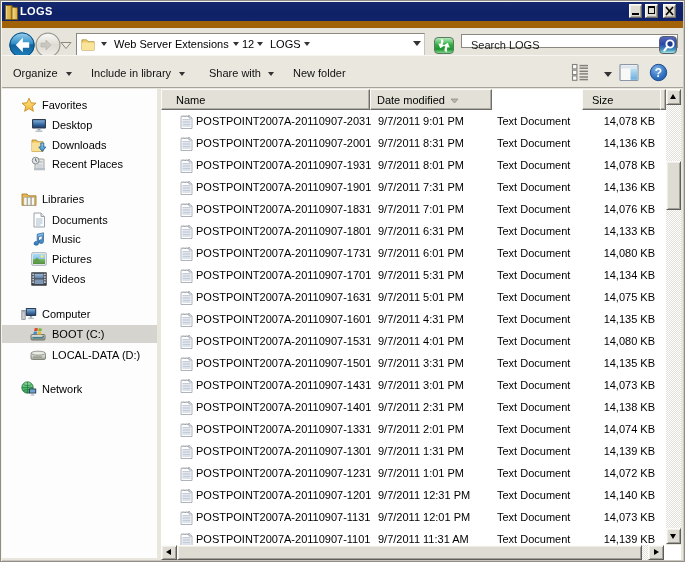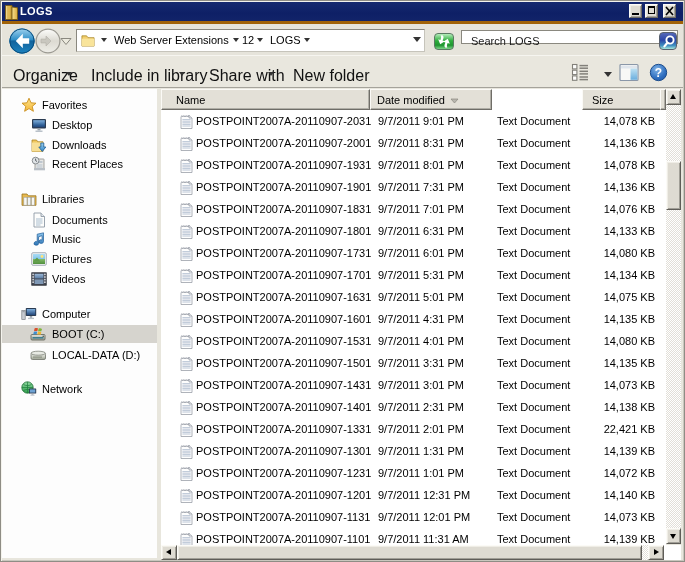--- a/index.html
+++ b/index.html
@@ -4,28 +4,28 @@
 body{font-family:"Liberation Sans",sans-serif;font-size:11px;color:#000;width:685px;height:562px;overflow:hidden}
 #win{position:relative;width:685px;height:562px;background:#e8e6dd;overflow:hidden}
 .abs{position:absolute}
 
 #frame{left:0;top:0;width:685px;height:562px;border:1px solid #8f8d85;box-shadow:inset 1px 1px 0 #f4f3ed, inset -1px -1px 0 #c9c7be;z-index:50;pointer-events:none}
 
 #title{left:2px;top:2px;width:681px;height:19px;background:linear-gradient(#16296f,#0e2066 60%,#122469);}
 #title .txt{position:absolute;left:18px;top:3px;color:#fff;font-weight:bold;font-size:11px;letter-spacing:.4px}
 .capbtn{position:absolute;top:2px;width:13px;height:14px;background:#dedbd2;border:1px solid;border-color:#fcfbf7 #6e6c66 #6e6c66 #fcfbf7;box-shadow:inset 1px 1px 0 #efede6, inset -1px -1px 0 #a7a49c;}
 
-#nav{left:2px;top:21px;width:681px;height:34px;background:#e6e4db;border-top:3px solid #a16207}
+#nav{left:2px;top:21px;width:681px;height:34px;background:#e6e4db;border-top:7px solid #a16207}
 #addr{position:absolute;left:74px;top:5px;width:349px;height:23px;background:#fff;border:1px solid #8a887f;border-bottom-color:#c6c4bb;border-right-color:#c6c4bb}
 #addr .bc{position:absolute;top:4px;font-size:11px;white-space:nowrap}
 #search{position:absolute;left:459px;top:6px;width:217px;height:14px;background:#fff;border:1px solid #8a887f}
 #search .ph{position:absolute;left:9px;top:4px;color:#1a1a1a}
 
 #tool{left:2px;top:55px;width:681px;height:33px;background:#e9e7de;border-top:1px solid #f6f5f0;border-bottom:1px solid #a5a39b}
-#tool .ti{position:absolute;top:11px;font-size:16px;color:#111;white-space:nowrap}
+#tool .ti{position:absolute;top:11px;font-size:11px;color:#111;white-space:nowrap}
 .dda{display:inline-block;width:0;height:0;border-left:3.5px solid transparent;border-right:3.5px solid transparent;border-top:4px solid #333;vertical-align:2px;margin-left:5px}
 
 #sidebar{left:2px;top:89px;width:155px;height:469px;background:#fdfdfd}
 .sitem{position:absolute;white-space:nowrap;font-size:11px;color:#000}
 .sitem svg{position:absolute}
 #selrow{position:absolute;left:0;width:159px;height:18px;background:#d6d4ce}
 #splitter{left:157px;top:89px;width:4px;height:469px;background:#e8e6dd}
 #list{left:161px;top:89px;width:505px;height:469px;background:#fff}
 
 .hcell{position:absolute;top:0;height:21px;background:#e3e0d7;border-top:1px solid #fbfaf6;border-left:1px solid #fbfaf6;border-right:1px solid #6f6d67;border-bottom:1px solid #6f6d67;box-shadow:inset -1px -1px 0 #b0aea6}
@@ -679,21 +679,21 @@
             <line x1="2.4" y1="5.6" x2="10.6" y2="5.6"></line>
             <line x1="2.4" y1="7.2" x2="10.6" y2="7.2"></line>
             <line x1="2.4" y1="8.8" x2="10.6" y2="8.8"></line>
             <line x1="2.4" y1="10.4" x2="10.6" y2="10.4"></line>
             <line x1="2.4" y1="12" x2="10.6" y2="12"></line>
           </g>
         </svg>
         <span class="fname">POSTPOINT2007A-20110907-1331</span>
         <span class="fdate">9/7/2011 2:01 PM</span>
         <span class="ftype">Text Document</span>
-        <span class="fsize">22,421 KB</span>
+        <span class="fsize">14,074 KB</span>
       </div>
 <div class="frow" style="top:352px">
         <svg class="ficon" width="13" height="15" viewBox="0 0 13 15">
           <path d="M1 3 L1.8 1.6 L2.6 3 L3.4 1.6 L4.2 3 L5 1.6 L5.8 3 L6.6 1.6 L7.4 3 L8.2 1.6 L9 3 L9 1 L12 4 L12 14.5 L1 14.5 Z" fill="#fdfdfd" stroke="#9aa0a8" stroke-width="0.8"></path>
           <path d="M9 1 L9 4 L12 4" fill="#e8eaec" stroke="#9aa0a8" stroke-width="0.8"></path>
           <g stroke="#aab8cc" stroke-width="0.8">
             <line x1="2.4" y1="5.6" x2="10.6" y2="5.6"></line>
             <line x1="2.4" y1="7.2" x2="10.6" y2="7.2"></line>
             <line x1="2.4" y1="8.8" x2="10.6" y2="8.8"></line>
             <line x1="2.4" y1="10.4" x2="10.6" y2="10.4"></line>

